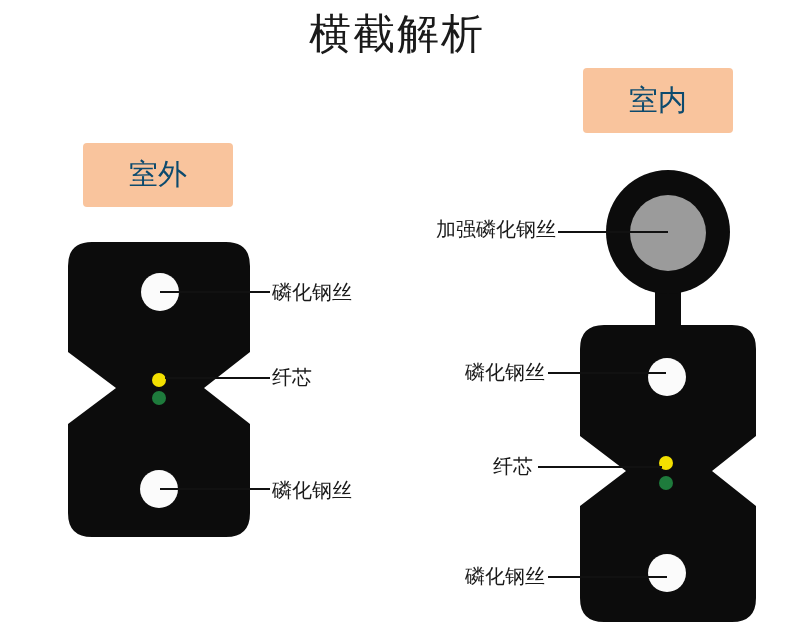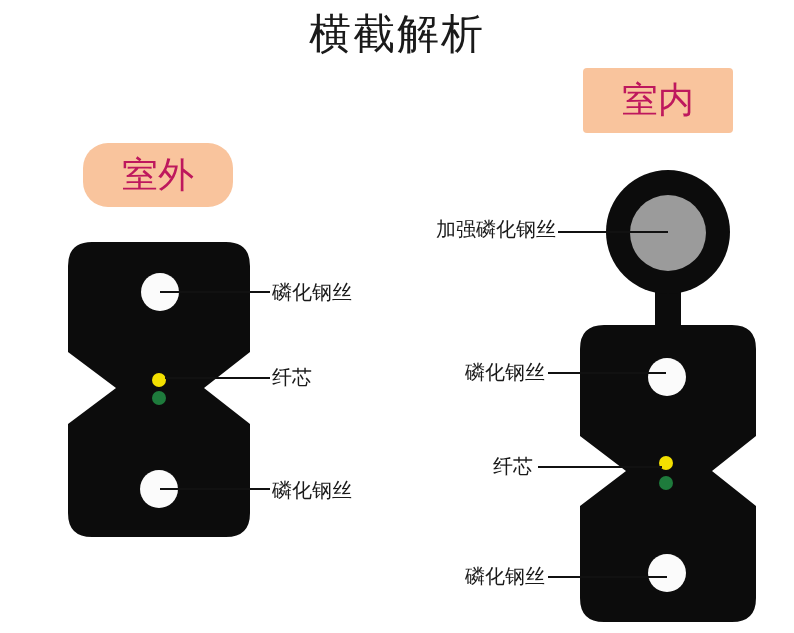--- a/index.html
+++ b/index.html
@@ -10,23 +10,23 @@
   }
   .canvas { position: absolute; inset: 0; padding-left: 38px; }
   .title {
     position: absolute; left: 0; top: 6px; width: 794px;
     text-align: center; font-size: 42px; font-weight: 300;
     letter-spacing: 2px; color: #1a1a1a;
   }
   .tag {
     position: absolute; background: #F9C49D; border-radius: 4px;
     display: flex; align-items: center; justify-content: center;
-    font-size: 36px; font-weight: 300; color: #be185d; text-align: right;
+    font-size: 29px; font-weight: 300; color: #0c4a6e; text-align: right;
   }
-  .tag.outdoor { left: 83px; top: 143px; width: 150px; height: 64px; border-radius: 25px; }
+  .tag.outdoor { left: 83px; top: 143px; width: 150px; height: 64px; }
   .tag.indoor  { left: 583px; top: 68px;  width: 150px; height: 65px; }
   .cable-svg { position: absolute; }
   .cable-svg.outdoor { left: 68px;  top: 242px; width: 182px; height: 295px; }
   .cable-svg.indoor  { left: 580px; top: 170px; width: 176px; height: 452px; }
   .leader {
     position: absolute; height: 1.5px; background: #111111;
   }
   .lbl {
     position: absolute; font-size: 20px; font-weight: 300;
     color: #1a1a1a; white-space: nowrap; line-height: 27px;

